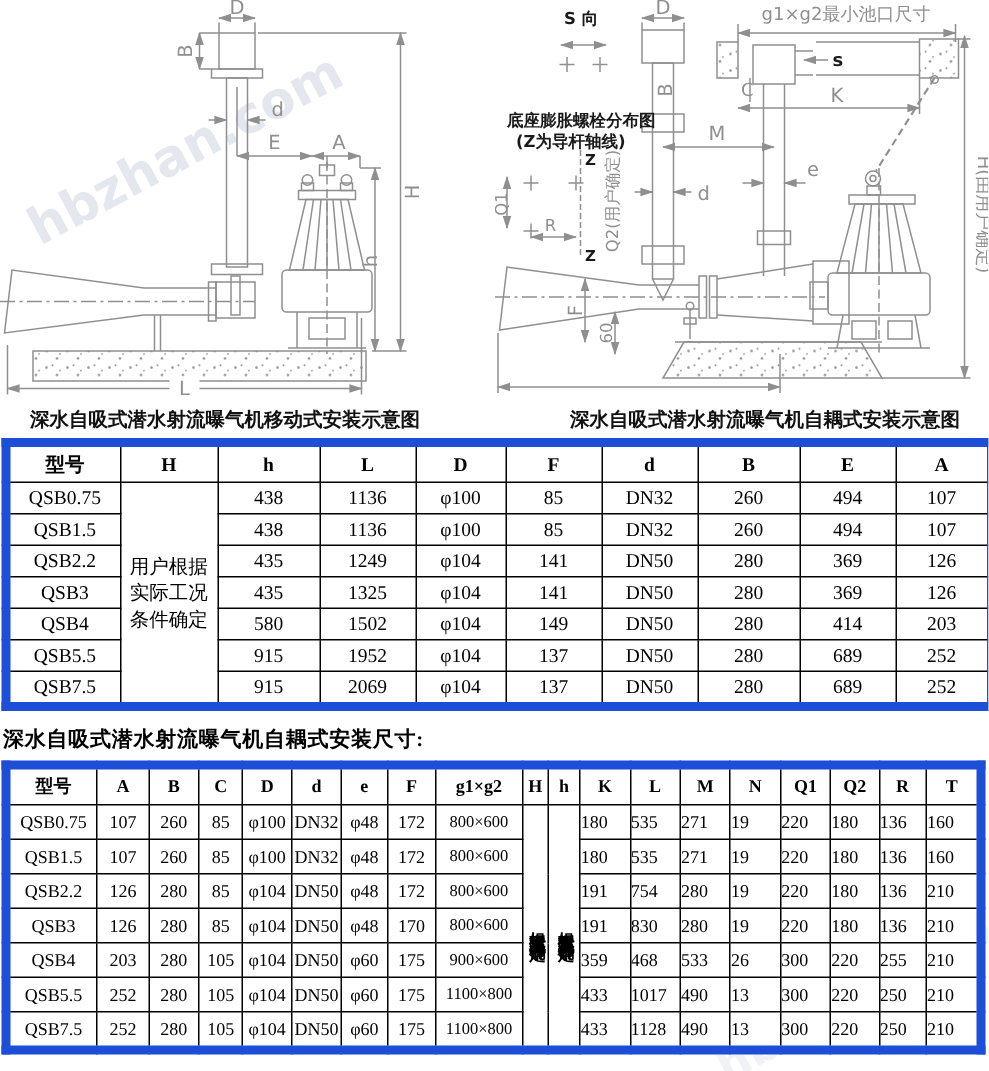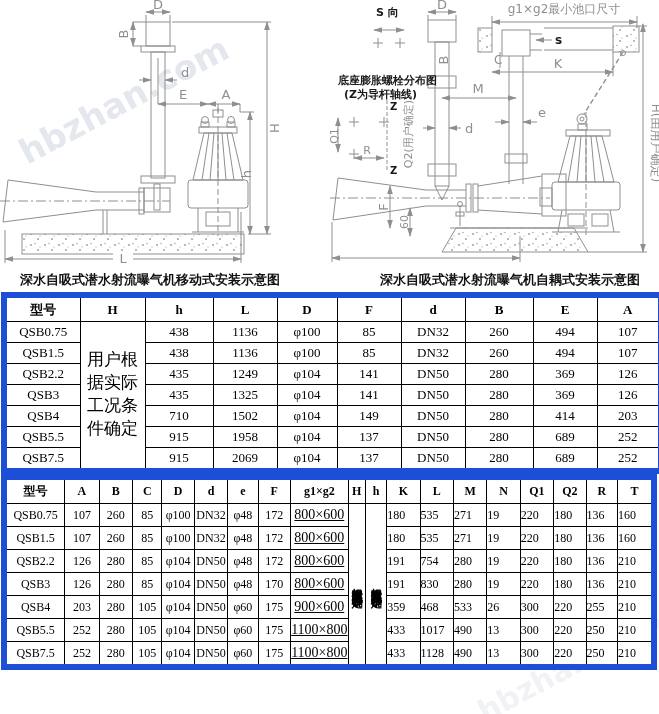--- a/index.html
+++ b/index.html
@@ -12,25 +12,25 @@
   .wm2{left:468px;top:648px;font-size:30px;color:#f0f2f6;}
   .sec-title{margin:10px 0 5px 2px;font-size:14px;font-weight:bold;letter-spacing:.5px;}
   table{border-collapse:collapse;table-layout:fixed;margin-left:1px;background:#fff;position:relative;z-index:1;}
   #t1{width:656px;font-size:13px;}
   #t2{width:656px;font-size:12px;}
   th,td{border:1px solid #000;text-align:center;padding:0;overflow:hidden;white-space:nowrap;}
   table{border:6px solid #1d4ed8;}
   th{font-weight:bold;height:23px;}
   #t1 td{height:20px;}
   #t2 td{height:22px;}
-  #t1 .note{white-space:normal;font-size:17px;padding:16px 5px;line-height:1.35;}
+  #t1 .note{white-space:normal;font-size:13px;padding:16px 5px;line-height:1.35;}
   #t2 .vnote{writing-mode:vertical-lr;text-orientation:upright;font-size:11px;font-weight:bold;
              line-height:1;letter-spacing:1px;vertical-align:middle;white-space:normal;padding:2px 0;}
   #t2 td.ra{text-align:left;padding-right:2px;}
-  #t2 td.gcell{font-size:14px;text-decoration:underline;}
+  #t2 td.gcell{font-size:11px;}
   svg text{font-family:"DejaVu Sans","Liberation Sans",sans-serif;}
   .dimtxt{fill:#8f8f8f;font-size:13px;}
   .dimsm{fill:#8f8f8f;font-size:11px;}
   .cn{fill:#1a1a1a;font-weight:bold;font-size:11px;}
   .cap{fill:#111;font-weight:bold;font-size:13px;}
 </style>
 </head>
 <body>
 
 <div class="page">
@@ -325,33 +325,33 @@
           <td>1325</td>
           <td>φ104</td>
           <td>141</td>
           <td>DN50</td>
           <td>280</td>
           <td>369</td>
           <td>126</td>
         </tr>
         <tr>
           <td>QSB4</td>
-          <td>710</td>
+          <td>580</td>
           <td>1502</td>
           <td>φ104</td>
           <td>149</td>
           <td>DN50</td>
           <td>280</td>
           <td>414</td>
           <td>203</td>
         </tr>
         <tr>
           <td>QSB5.5</td>
           <td>915</td>
-          <td>1958</td>
+          <td>1952</td>
           <td>φ104</td>
           <td>137</td>
           <td>DN50</td>
           <td>280</td>
           <td>689</td>
           <td>252</td>
         </tr>
         <tr>
           <td>QSB7.5</td>
           <td>915</td>
@@ -359,20 +359,21 @@
           <td>φ104</td>
           <td>137</td>
           <td>DN50</td>
           <td>280</td>
           <td>689</td>
           <td>252</td>
         </tr>
       </tbody>
     </table>
 
+  <div class="sec-title">深水自吸式潜水射流曝气机自耦式安装尺寸:</div>
   <table id="t2">
     <colgroup>
       <col style="width:60px">
         <col style="width:34px">
         <col style="width:33px">
         <col style="width:29px">
       <col style="width:32px">
         <col style="width:33px">
         <col style="width:30px">
         <col style="width:32px">

